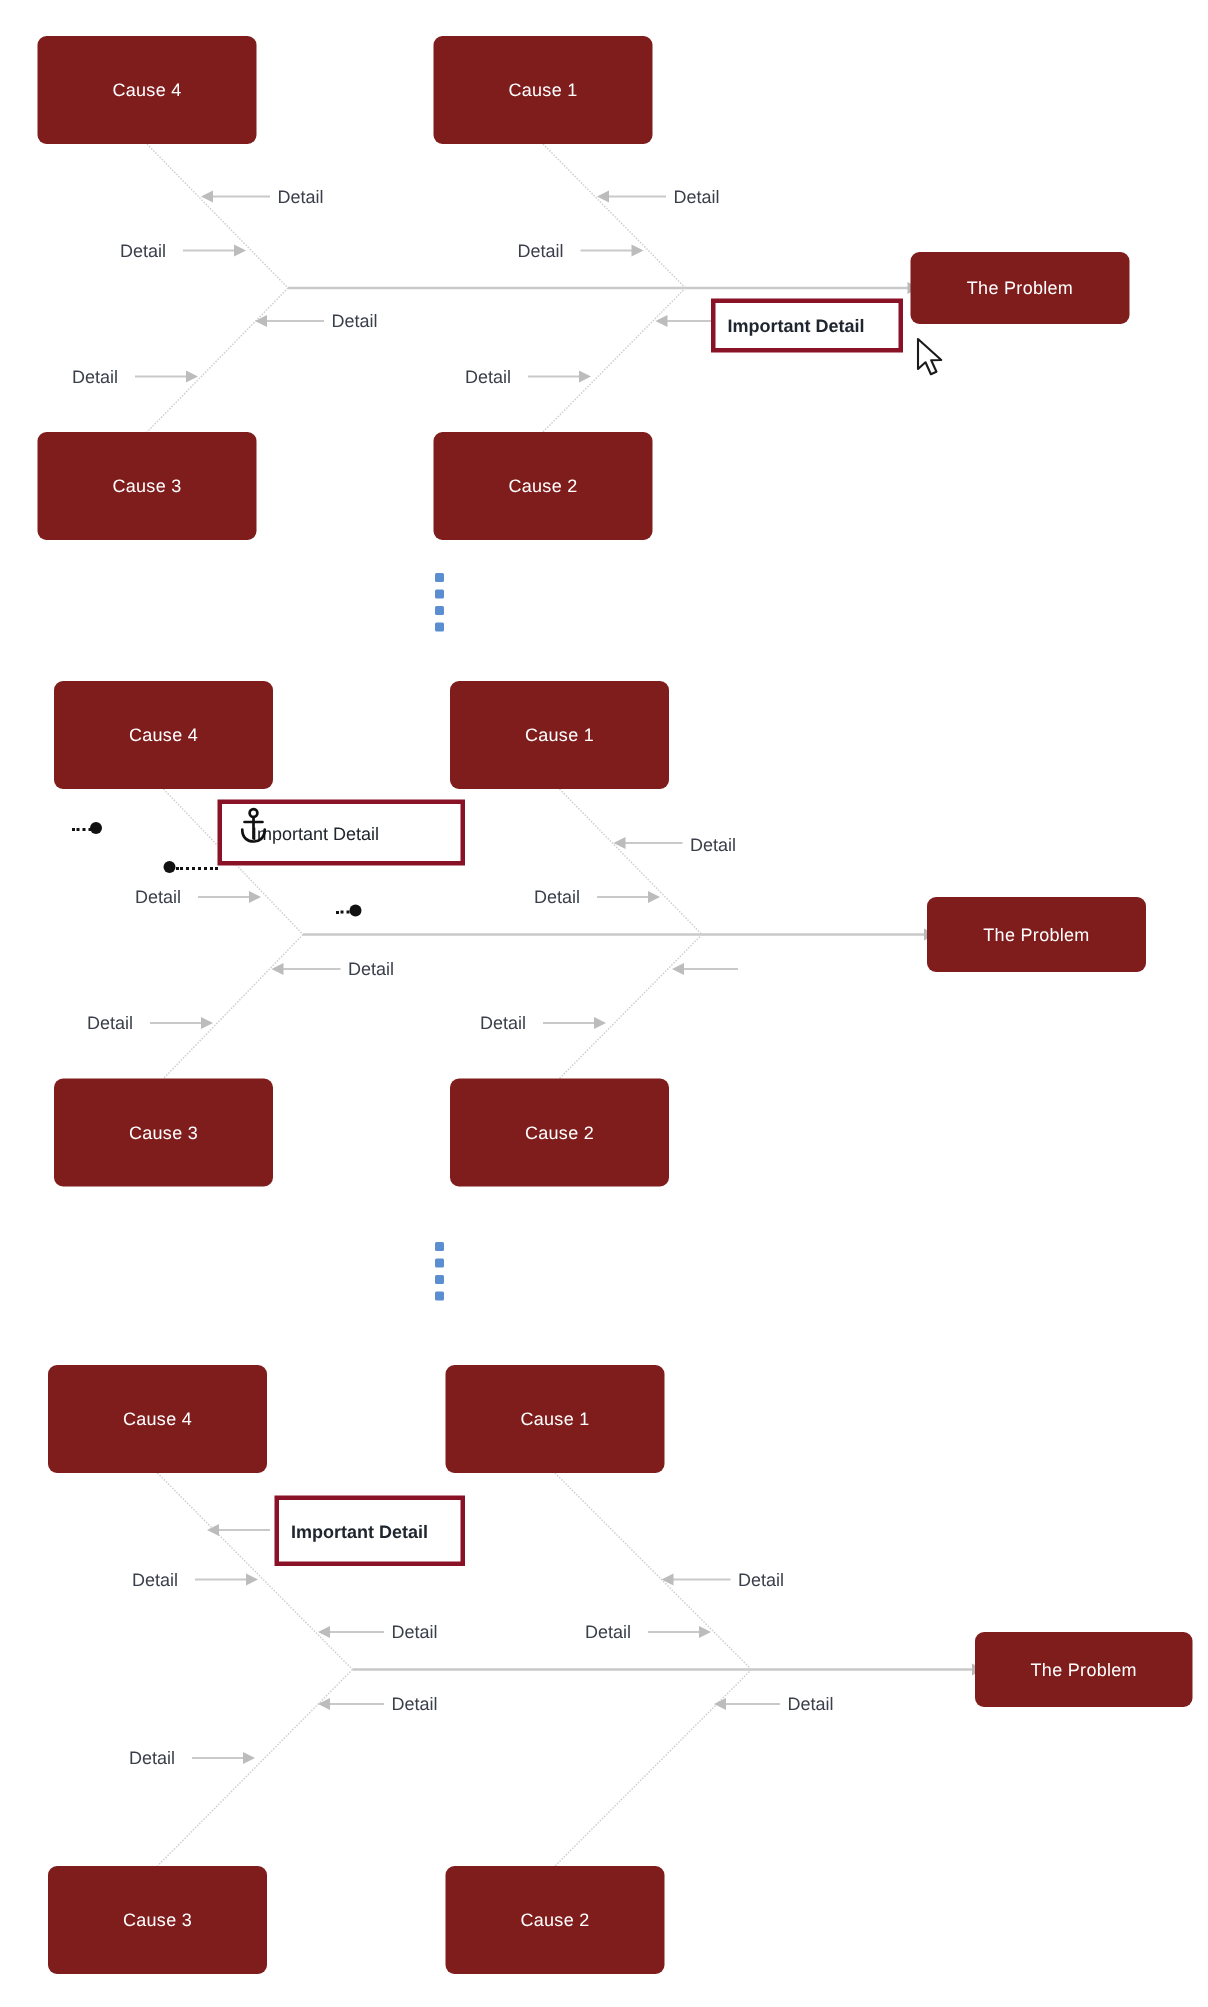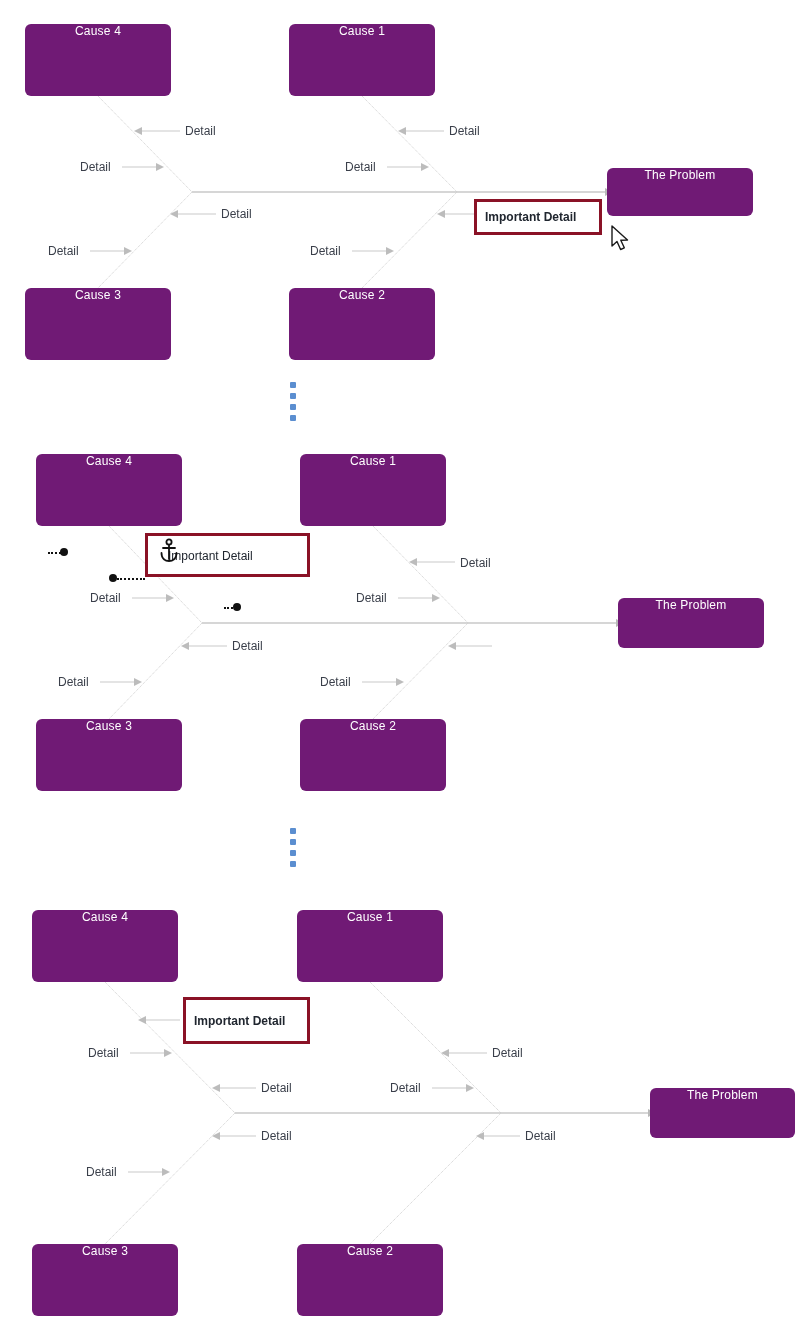--- a/index.html
+++ b/index.html
@@ -20,26 +20,26 @@
     width: 805px;
   }
   .svg-layer {
     position: absolute;
     left: 0;
     top: 0;
     width: 805px;
   }
   .node {
     position: absolute;
-    background: #701a75;
+    background: #7f1d1d;
     border-radius: 6px;
     color: #ffffff;
     font-size: 12px;
     display: flex;
-    align-items: flex-start;
+    align-items: center;
     justify-content: center;
     box-sizing: border-box;
     text-align: center;
     letter-spacing: .2px;
   }
   .detail-label {
     position: absolute;
     font-size: 12px;
     color: #3a3f4a;
     white-space: nowrap;

